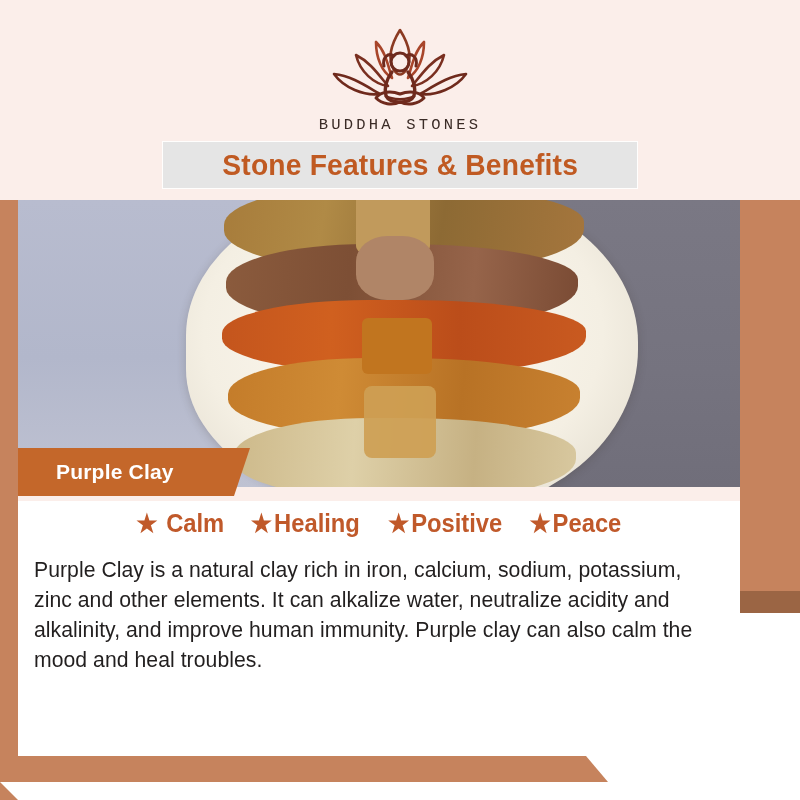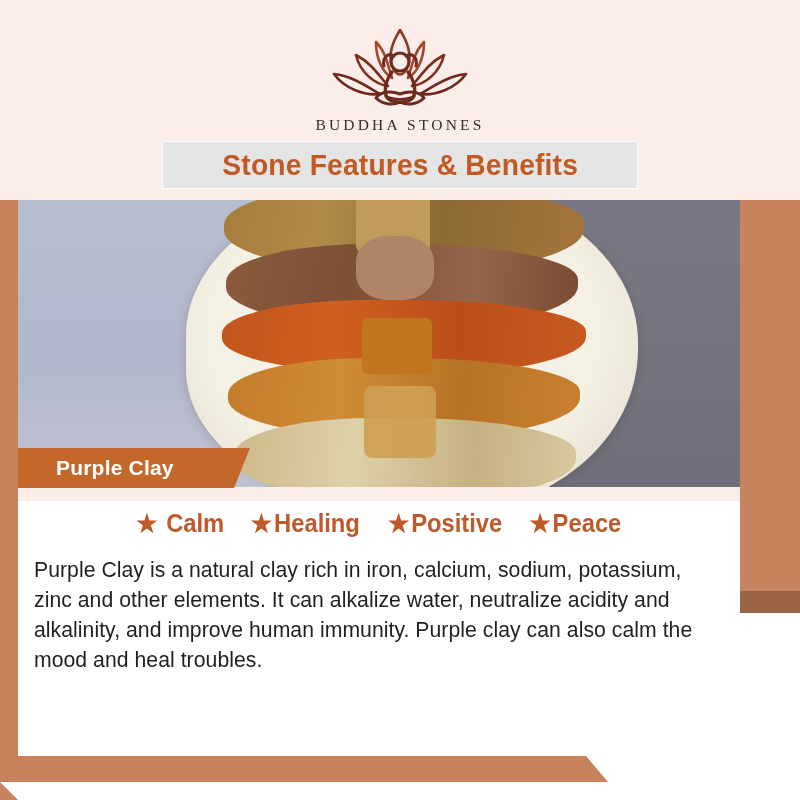--- a/index.html
+++ b/index.html
@@ -104,21 +104,21 @@
     width: 800px;
     text-align: center;
     z-index: 3;
   }
   .logo-mark {
     display: block;
     margin: 0 auto;
   }
   .logo-word {
     margin-top: 2px;
-    font-family: Liberation Serif, serif;
+    font-family: Liberation Mono, monospace;
     font-size: 15.5px;
     letter-spacing: 3.2px;
     color: #3a2b26;
     font-weight: 400;
   }
 
   
   .title-ribbon {
     position: absolute;
     left: 163px;
@@ -206,21 +206,21 @@
   .sw-1 { left: 338px; top: -10px; width: 74px; height: 62px; background: #c19a5c; border-radius: 6px; }
   .sw-2 { left: 338px; top: 36px; width: 78px; height: 64px; background: #b08567; border-radius: 40%; }
   .sw-3 { left: 344px; top: 118px; width: 70px; height: 56px; background: #c1751f; border-radius: 6px; }
   .sw-4 { left: 346px; top: 186px; width: 72px; height: 72px; background: #cfa054; border-radius: 8px; opacity: 0.92; }
 
   
   .clay-label {
     position: absolute;
     left: 18px;
     top: 448px;
-    height: 40px;
+    height: 48px;
     min-width: 232px;
     background: #c4672a;
     z-index: 5;
     display: flex;
     align-items: center;
     padding-left: 38px;
     padding-right: 42px;
     box-sizing: border-box;
     clip-path: polygon(0 0, 100% 0, calc(100% - 16px) 100%, 0 100%);
   }

